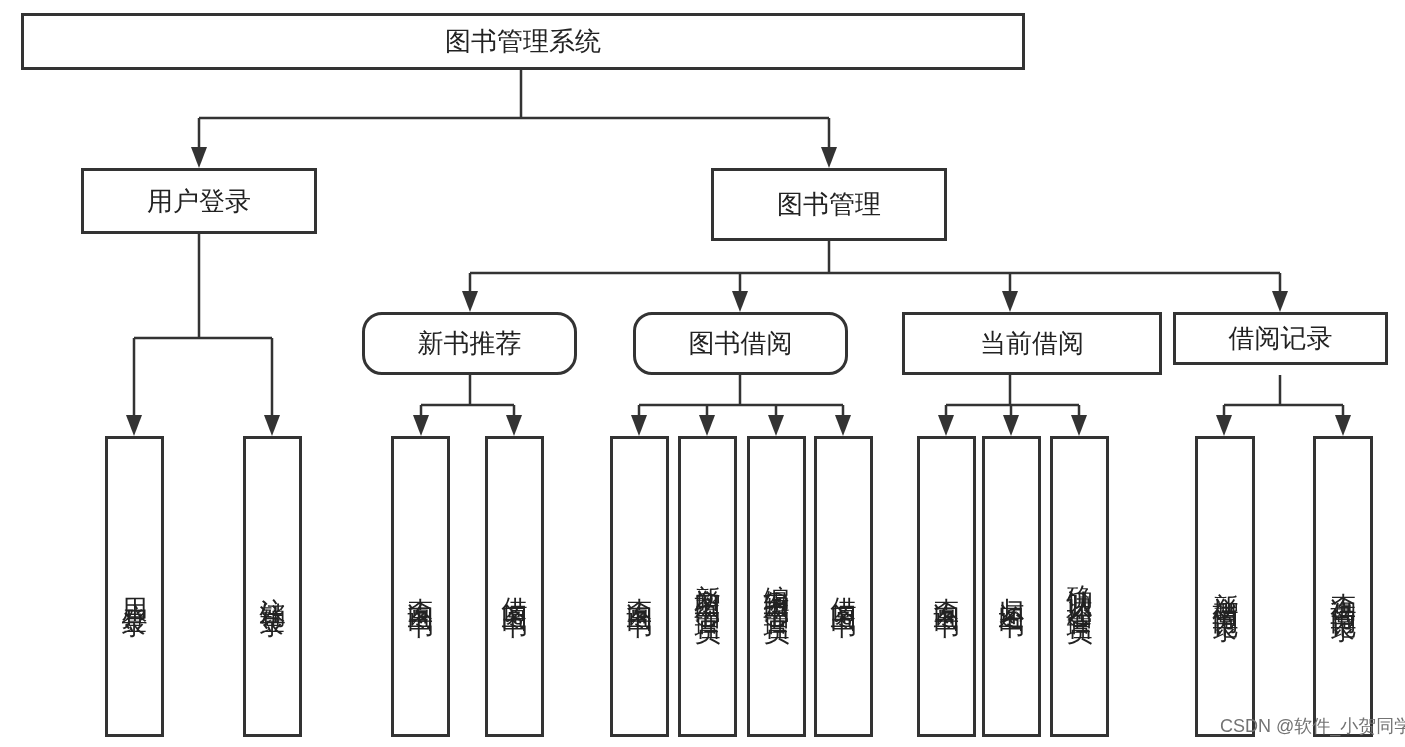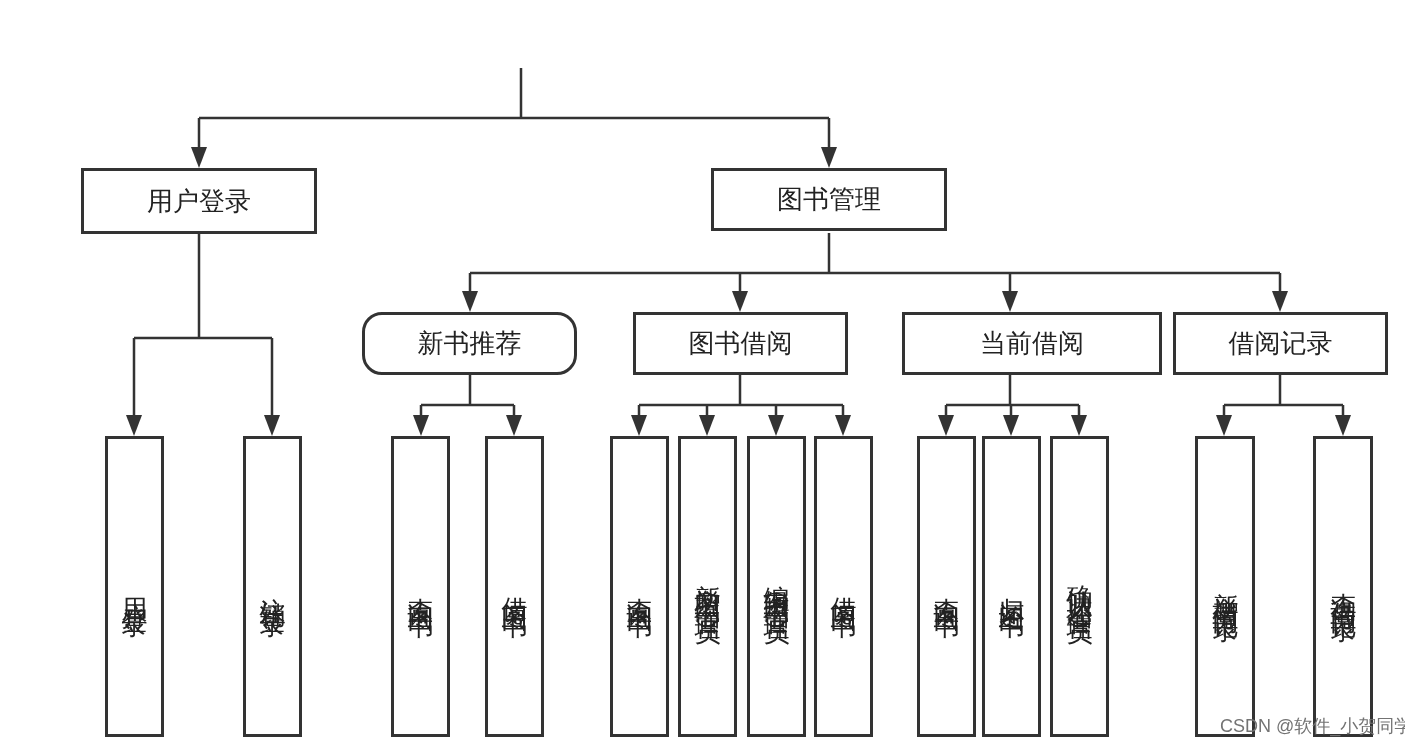--- a/index.html
+++ b/index.html
@@ -69,28 +69,29 @@
     <path d="M1010,375 V405 M946,405 H1079 M946,405 V418 M1011,405 V418 M1079,405 V418"></path>
     <polygon points="938,415 954,415 946,436"></polygon>
     <polygon points="1003,415 1019,415 1011,436"></polygon>
     <polygon points="1071,415 1087,415 1079,436"></polygon>
 
     <path d="M1280,375 V405 M1224,405 H1343 M1224,405 V418 M1343,405 V418"></path>
     <polygon points="1216,415 1232,415 1224,436"></polygon>
     <polygon points="1335,415 1351,415 1343,436"></polygon>
   </svg>
 
+  <div class="hbox" style="left:21px;top:13px;width:1004px;height:57px;">图书管理系统</div>
 
   <div class="hbox" style="left:81px;top:168px;width:236px;height:66px;">用户登录</div>
-  <div class="hbox" style="left:711px;top:168px;width:236px;height:63px;">图书管理</div>
+  <div class="hbox" style="left:711px;top:168px;width:236px;height:73px;">图书管理</div>
 
   <div class="hbox" style="left:362px;top:312px;width:215px;height:63px;border-radius:20px;">新书推荐</div>
-  <div class="hbox" style="left:633px;top:312px;width:215px;height:63px;">图书借阅</div>
+  <div class="hbox" style="left:633px;top:312px;width:215px;height:63px;border-radius:19px;">图书借阅</div>
   <div class="hbox" style="left:902px;top:312px;width:260px;height:63px;">当前借阅</div>
-  <div class="hbox" style="left:1173px;top:312px;width:215px;height:63px;">借阅记录</div>
+  <div class="hbox" style="left:1173px;top:312px;width:215px;height:53px;">借阅记录</div>
 
   <div class="vbox" style="left:105px;">用户登录</div>
   <div class="vbox" style="left:243px;">注销登录</div>
   <div class="vbox" style="left:391px;">查询图书</div>
   <div class="vbox" style="left:485px;">借阅图书</div>
   <div class="vbox" style="left:610px;">查询图书</div>
   <div class="vbox" style="left:678px;">新增图书（管理员）</div>
   <div class="vbox" style="left:747px;">编辑图书（管理员）</div>
   <div class="vbox" style="left:814px;">借阅图书</div>
   <div class="vbox" style="left:917px;">查询图书</div>

